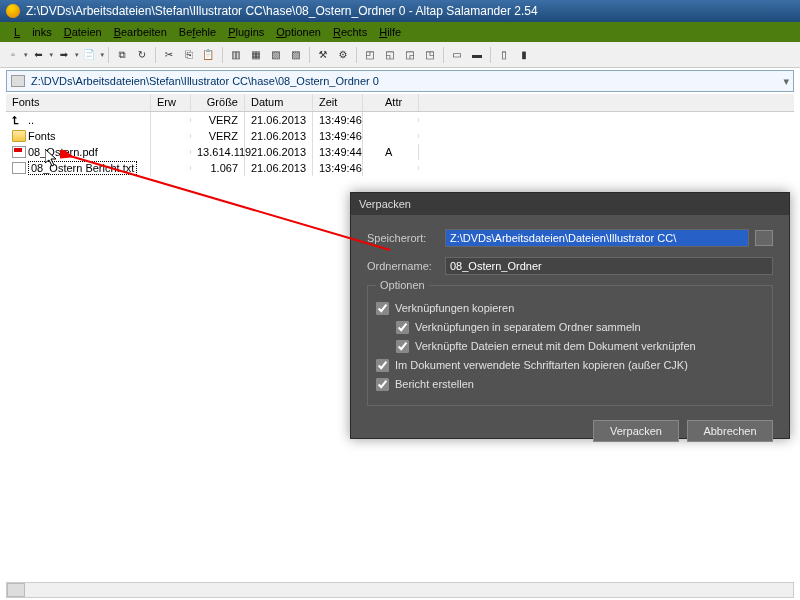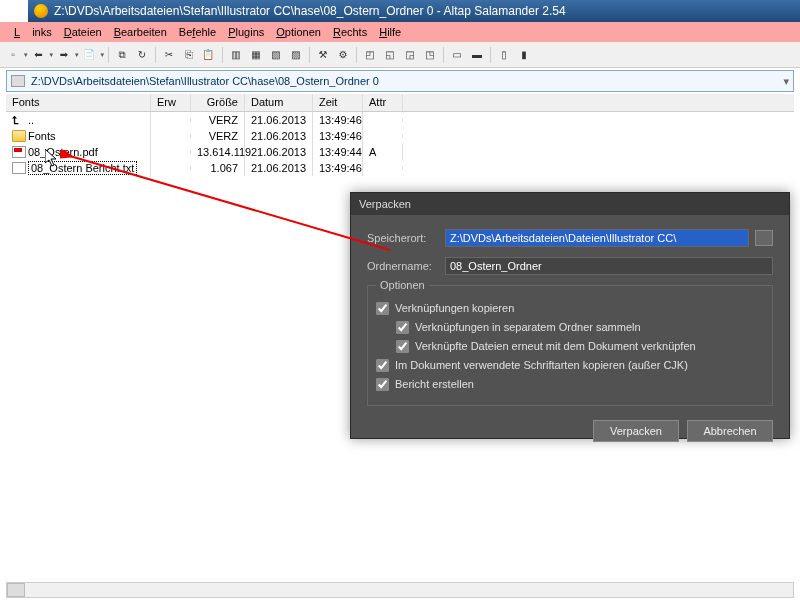--- a/index.html
+++ b/index.html
@@ -1,41 +1,41 @@
 <!DOCTYPE html>
 <html><head>
 <meta charset="utf-8">
 <style>
   * { box-sizing: border-box; margin: 0; padding: 0; }
   body { font-family: "Segoe UI", Tahoma, sans-serif; font-size: 11px; background: #fff; width: 800px; height: 600px; overflow: hidden; position: relative; }
   
   
-  .titlebar { height: 22px; background: linear-gradient(#3b6ea5, #1e4a7a); color: #fff; display: flex; align-items: center; padding: 0 6px; font-size: 12px; margin-left: 28px; }
+  .titlebar { height: 22px; background: linear-gradient(#3b6ea5, #1e4a7a); color: #fff; display: flex; align-items: center; padding: 0 6px; font-size: 12px; }
   .titlebar .icon { width: 14px; height: 14px; background: radial-gradient(circle at 40% 30%, #ffd700, #e67e00); border-radius: 50%; margin-right: 6px; }
   
   
-  .menubar { height: 20px; display: flex; align-items: center; padding: 0 8px; background: #fca5a5; }
+  .menubar { height: 20px; display: flex; align-items: center; padding: 0 8px; background: #4d7c0f; }
   .menubar span { margin: 0 6px; cursor: default; }
   .menubar span u { text-decoration: underline; }
   
   
   .toolbar { height: 26px; background: #f0f0f0; border-bottom: 1px solid #ccc; display: flex; align-items: center; padding: 0 4px; gap: 2px; }
   .tb-btn { width: 18px; height: 18px; border: 1px solid transparent; display: inline-flex; align-items: center; justify-content: center; font-size: 10px; color: #333; }
   .tb-sep { width: 1px; height: 16px; background: #ccc; margin: 0 2px; }
   .tb-arrow { font-size: 7px; color: #555; }
   
   
   .pathbar { height: 22px; background: #f2f7ff; border: 1px solid #8ab; margin: 2px 6px; display: flex; align-items: center; padding: 0 4px; color: #003366; font-size: 11px; }
   .pathbar .drive-ico { width: 14px; height: 12px; background: #ddd; border: 1px solid #999; margin-right: 6px; }
   .pathbar .drop { margin-left: auto; color: #666; }
   
   
   .cols { height: 18px; display: flex; background: #f0f0f0; border-bottom: 1px solid #ccc; margin: 0 6px; }
   .col { padding: 2px 6px; border-right: 1px solid #ddd; font-size: 11px; }
-  .c-name { width: 145px; } .c-erw { width: 40px; } .c-gr { width: 54px; text-align: right; } .c-dat { width: 68px; } .c-zeit { width: 50px; } .c-attr { width: 40px; }
+  .c-name { width: 145px; } .c-erw { width: 40px; } .c-gr { width: 54px; text-align: right; } .c-dat { width: 68px; } .c-zeit { width: 50px; } .c-attr { width: 40px; margin-left: 16px; }
   
   
   .files { margin: 0 6px; }
   .row { height: 16px; display: flex; align-items: center; font-size: 11px; }
   .row .ico { width: 14px; height: 12px; margin-right: 2px; display: inline-block; }
   .ico-up { color: #000; font-weight: bold; }
   .ico-folder { background: linear-gradient(#ffe9a8, #f5c945); border: 1px solid #c9a227; border-radius: 1px; }
   .ico-pdf { background: #fff; border: 1px solid #999; position: relative; }
   .ico-pdf::after { content: ""; position: absolute; left: 1px; top: 1px; width: 8px; height: 4px; background: #d00; }
   .ico-txt { background: #fff; border: 1px solid #999; }

